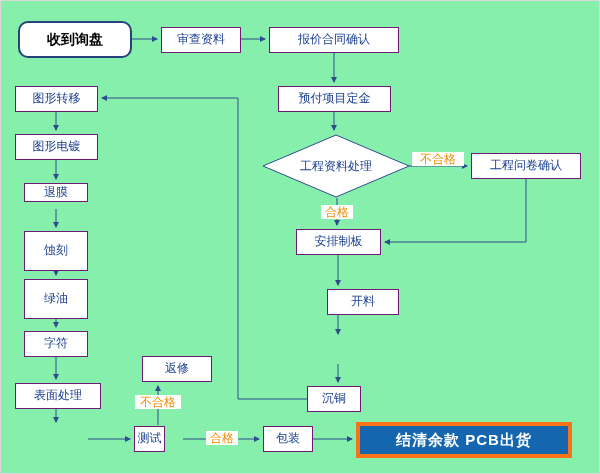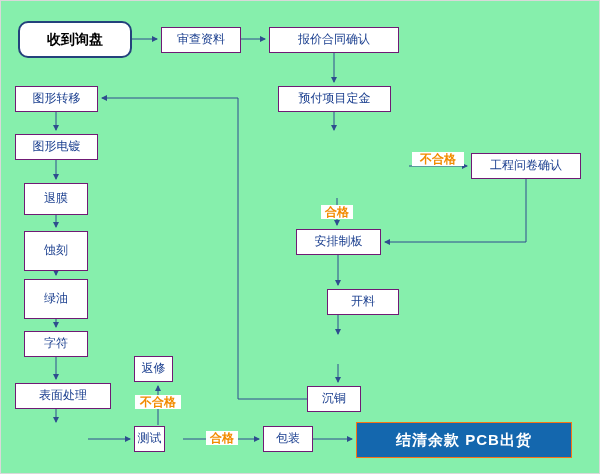--- a/index.html
+++ b/index.html
@@ -27,37 +27,37 @@
   }
   .node.start{
     border:2px solid #24427c;
     border-radius:10px;
     color:#000000;
     font-weight:bold;
     font-size:14px;
   }
   .node.ship{
     background:#1467ae;
-    border:1px solid #f97316;
+    border:4px solid #f97316;
     color:#ffffff;
     font-weight:bold;
     font-size:15px;
     letter-spacing:1px;
   }
   .diamond{position:absolute;}
   .diamond svg{position:absolute;left:0;top:0;}
   .diamond .dtext{
     position:absolute;left:0;top:0;right:0;bottom:0;
     display:flex;align-items:center;justify-content:center;
     color:#1b3f8f;font-size:12px;white-space:nowrap;
   }
   .tag{
     position:absolute;
     color:#f28b00;
-    font-weight:bold;
+    font-weight:normal;
     font-size:12px;
     background:#ffffff;
     text-align:center;
     line-height:14px;
     white-space:nowrap;
   }
 </style>
 </head>
 <body>
 
@@ -96,46 +96,52 @@
   </svg>
 
   <div class="node start" style="left:17px;top:20px;width:114px;height:37px">收到询盘</div>
 
   <div class="node" style="left:160px;top:26px;width:80px;height:26px">审查资料</div>
 
   <div class="node" style="left:268px;top:26px;width:130px;height:26px">报价合同确认</div>
 
   <div class="node" style="left:277px;top:85px;width:113px;height:26px">预付项目定金</div>
 
+  <div class="diamond" style="left:262px;top:133px;width:146px;height:64px">
+    <svg width="146" height="64" viewBox="0 0 146 64">
+      <polygon points="0,32 73,1 146,32 73,63" fill="#ffffff" stroke="#2e4d8e" stroke-width="1"></polygon>
+    </svg>
+    <span class="dtext">工程资料处理</span>
+  </div>
 
   <div class="node" style="left:470px;top:152px;width:110px;height:26px">工程问卷确认</div>
 
   <div class="node" style="left:295px;top:228px;width:85px;height:26px">安排制板</div>
 
   <div class="node" style="left:326px;top:288px;width:72px;height:26px">开料</div>
 
 
   <div class="node" style="left:306px;top:385px;width:54px;height:26px">沉铜</div>
 
   <div class="node" style="left:14px;top:85px;width:83px;height:26px">图形转移</div>
 
   <div class="node" style="left:14px;top:133px;width:83px;height:26px">图形电镀</div>
 
-  <div class="node" style="left:23px;top:182px;width:64px;height:32px">退膜</div>
+  <div class="node" style="left:23px;top:182px;width:64px;height:19px">退膜</div>
 
   <div class="node" style="left:23px;top:230px;width:64px;height:40px">蚀刻</div>
 
   <div class="node" style="left:23px;top:278px;width:64px;height:40px">绿油</div>
 
   <div class="node" style="left:23px;top:330px;width:64px;height:26px">字符</div>
 
-  <div class="node" style="left:14px;top:382px;width:96px;height:26px">表面处理</div>
+  <div class="node" style="left:14px;top:382px;width:86px;height:26px">表面处理</div>
 
 
-  <div class="node" style="left:133px;top:355px;width:39px;height:26px">返修</div>
+  <div class="node" style="left:141px;top:355px;width:70px;height:26px">返修</div>
 
   <div class="node" style="left:133px;top:425px;width:31px;height:26px">测试</div>
 
   <div class="node" style="left:262px;top:425px;width:50px;height:26px">包装</div>
 
   <div class="node ship" style="left:355px;top:421px;width:216px;height:36px">结清余款 PCB出货</div>
 
   <span class="tag" style="left:411px;top:151px;width:52px">不合格</span>
 
   <span class="tag" style="left:320px;top:204px;width:32px">合格</span>

